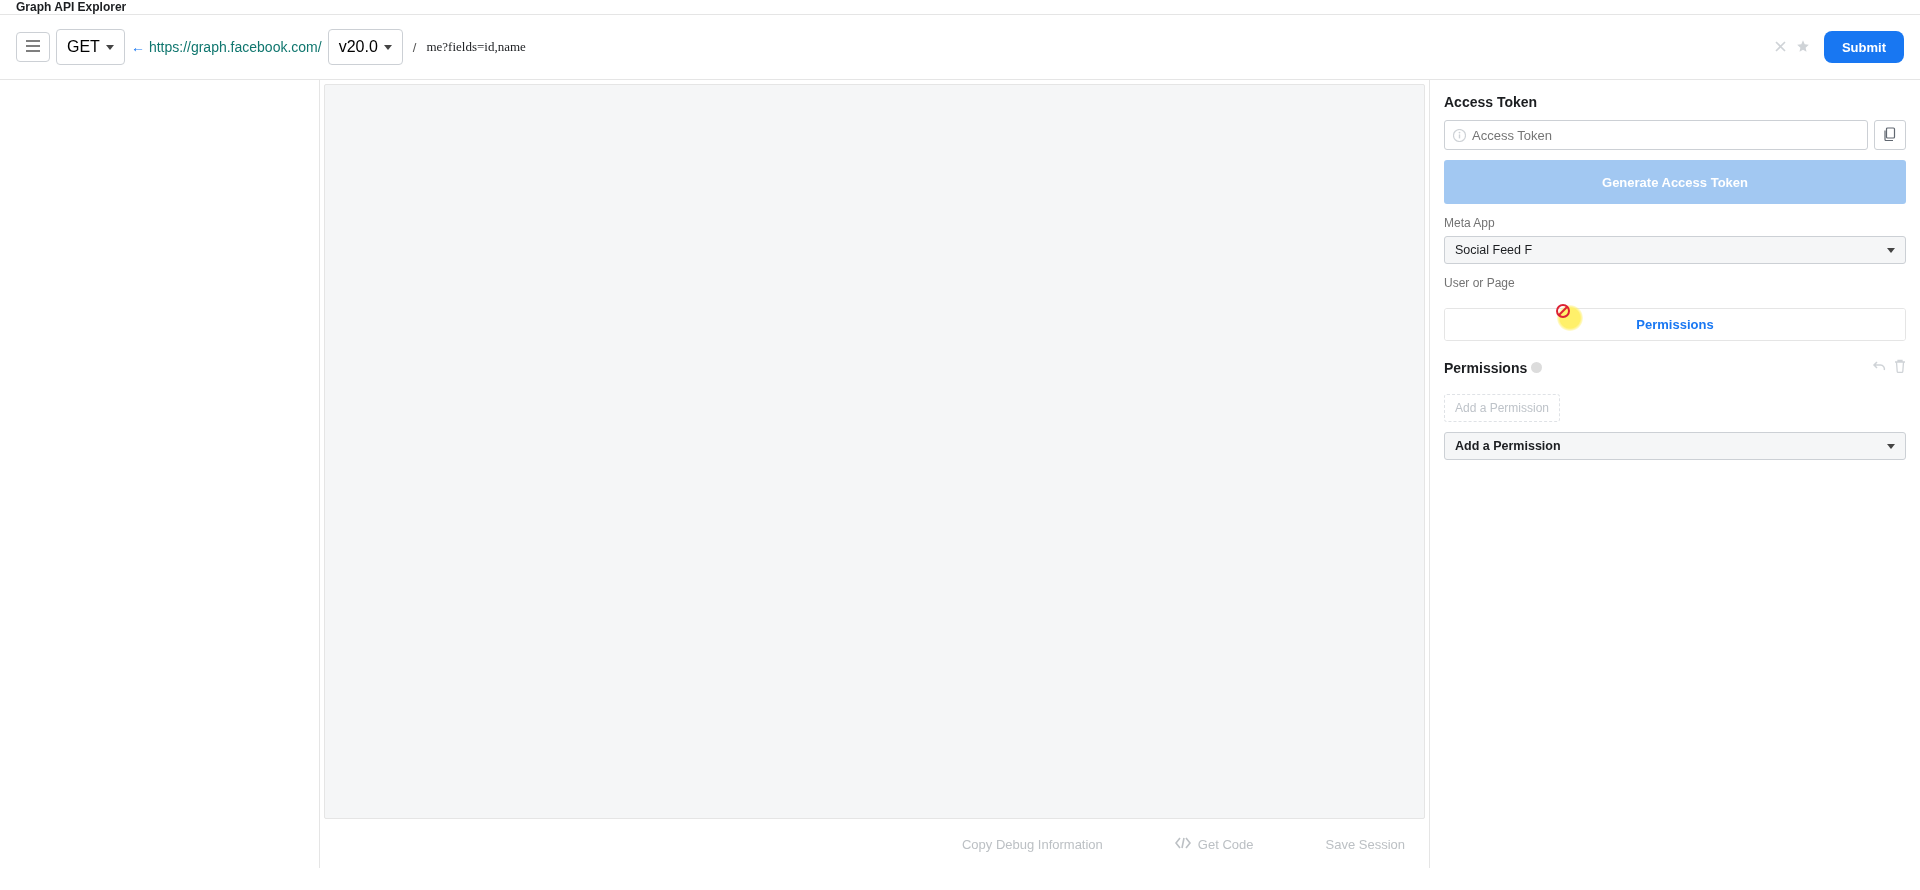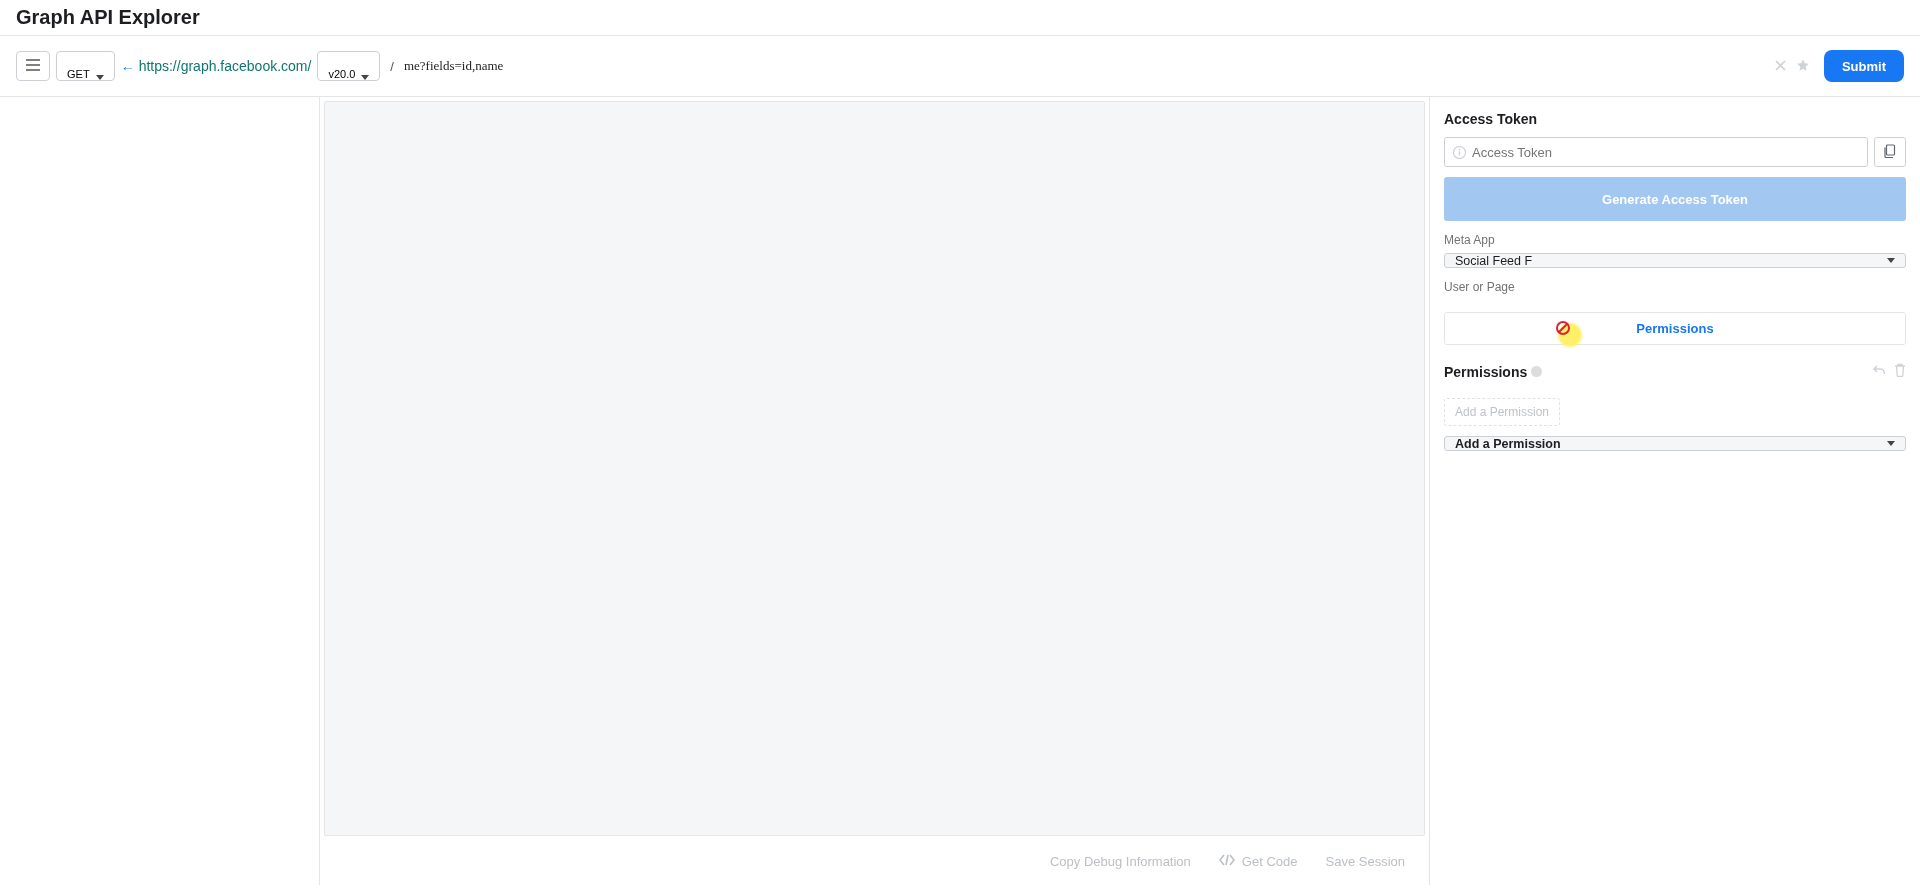--- a/index.html
+++ b/index.html
@@ -3,52 +3,52 @@
 <meta charset="utf-8">
 <style>
   * { box-sizing: border-box; margin: 0; padding: 0; }
   body {
     font-family: Helvetica, Arial, sans-serif;
     font-size: 13px;
     color: #1c1e21;
     background: #fff;
   }
   .header {
-    padding: 6px 16px;
+    padding: 0 16px;
     border-bottom: 1px solid #e5e5e5;
     font-weight: bold;
-    font-size: 20px;
+    font-size: 12px;
   }
   .toolbar {
     display: flex;
     align-items: center;
     padding: 14px 16px;
     gap: 6px;
     border-bottom: 1px solid #e5e5e5;
   }
   .icon-btn {
     width: 34px; height: 30px;
     border: 1px solid #ccd0d5;
     background: #fff;
     border-radius: 4px;
     display: inline-flex;
     align-items: center; justify-content: center;
     cursor: pointer;
   }
   .select-btn {
-    height: 30px;
+    height: 36px;
     border: 1px solid #ccd0d5;
     background: #fff;
     border-radius: 4px;
     display: inline-flex;
-    align-items: flex-end;
+    align-items: center;
     padding: 0 10px;
     gap: 6px;
     cursor: pointer;
-    font-size: 11px;
+    font-size: 16px;
   }
   .caret {
     width: 0; height: 0;
     border-left: 4px solid transparent;
     border-right: 4px solid transparent;
     border-top: 5px solid #444;
   }
   .toolbar .arrow-back { color: #1877f2; font-size: 14px; margin-right: -2px; }
   .toolbar .base-url { color: #0f766e; font-size: 14px; }
   .toolbar .slash { color: #555; margin: 0 4px; }
@@ -105,21 +105,21 @@
   }
   .mid-actions {
     display: flex;
     justify-content: flex-end;
     gap: 28px;
     padding: 18px 24px 16px;
     color: #bcc0c4;
     font-size: 13px;
     background: #fff;
   }
-  .mid-actions .act { display: inline-flex; align-items: center; gap: 7px; cursor: pointer; }
+  .mid-actions .act { display: inline-flex; align-items: center; gap: 7px; cursor: pointer; margin-left: 44px; }
 
   .right-pane {
     width: 490px;
     padding: 14px 14px;
     overflow-y: auto;
     position: relative;
   }
   .section-title { font-weight: bold; font-size: 14px; margin-bottom: 10px; }
   .field-label { color: #737373; font-size: 12px; margin: 12px 0 6px; }
   .token-row { display: flex; align-items: stretch; gap: 6px; }
@@ -151,21 +151,21 @@
     height: 44px;
     margin-top: 10px;
     cursor: pointer;
     font-size: 13px;
   }
   .dropdown-field {
     width: 100%;
     border: 1px solid #ccd0d5;
     border-radius: 3px;
     background: #f5f6f7;
-    height: 15px;
+    height: 28px;
     display: flex; align-items: center; justify-content: space-between;
     padding: 0 10px;
     cursor: pointer;
     font-size: 12.5px;
   }
   .tabs { display: flex; margin-top: 18px; border: 1px solid #e5e5e5; border-radius: 3px; overflow: hidden; }
   .tab {
     flex: 1; text-align: center; padding: 8px 0; font-size: 13px;
     background: #f5f6f7; color: #606770; cursor: pointer;
   }

